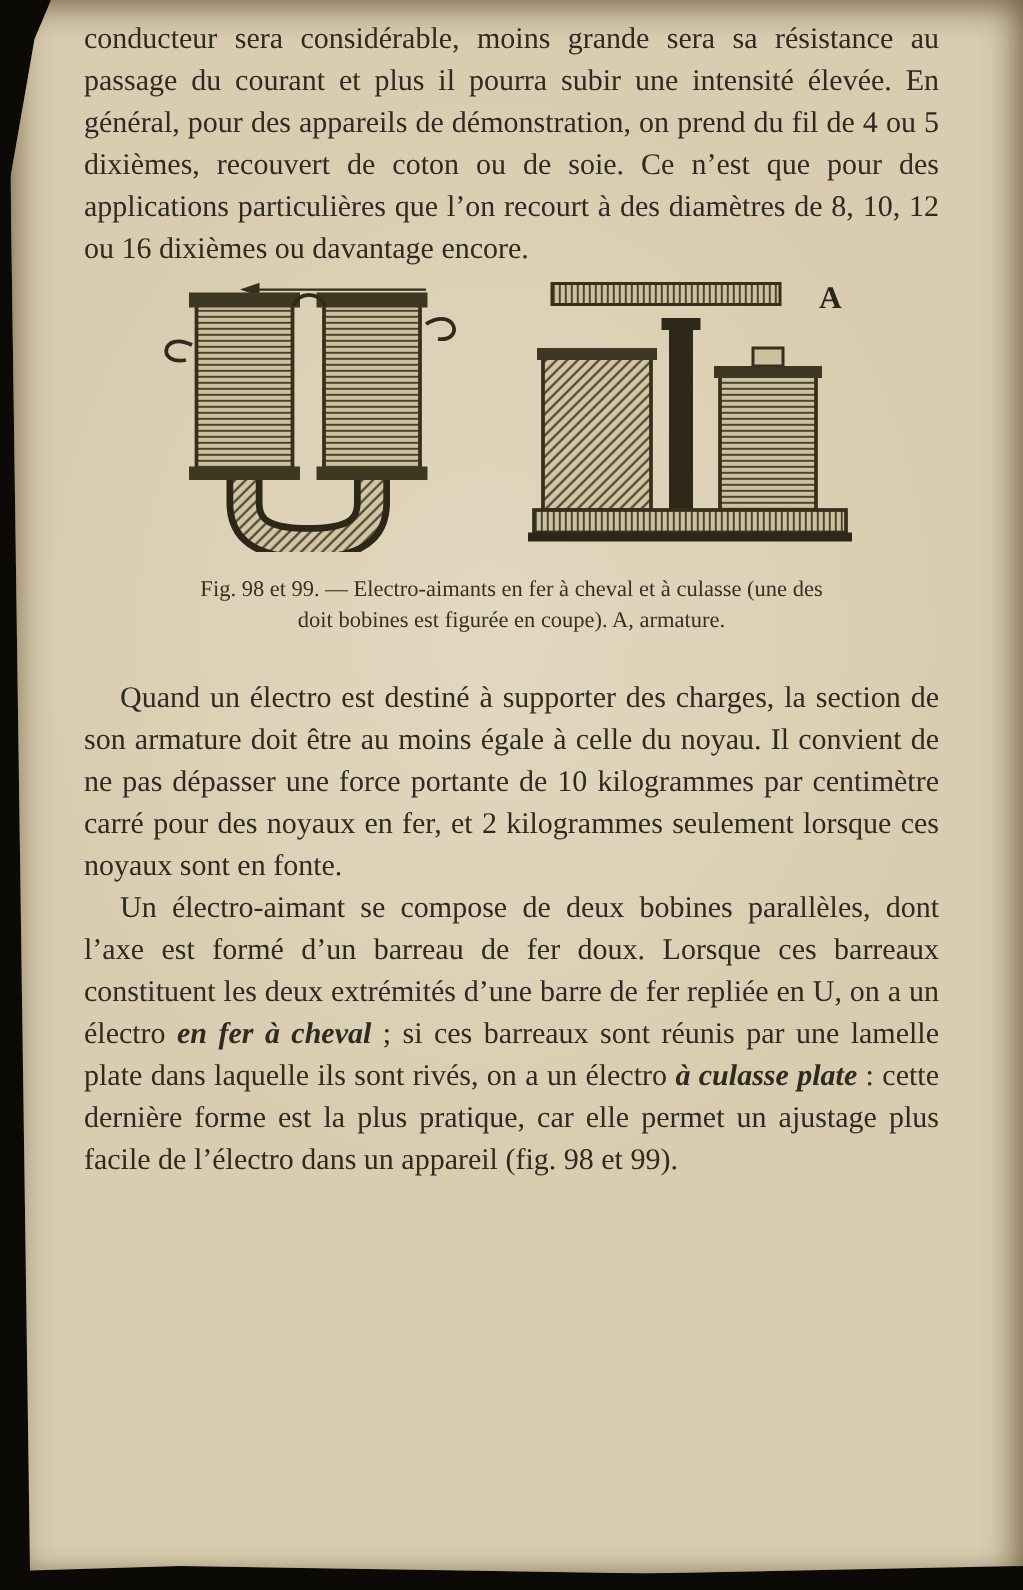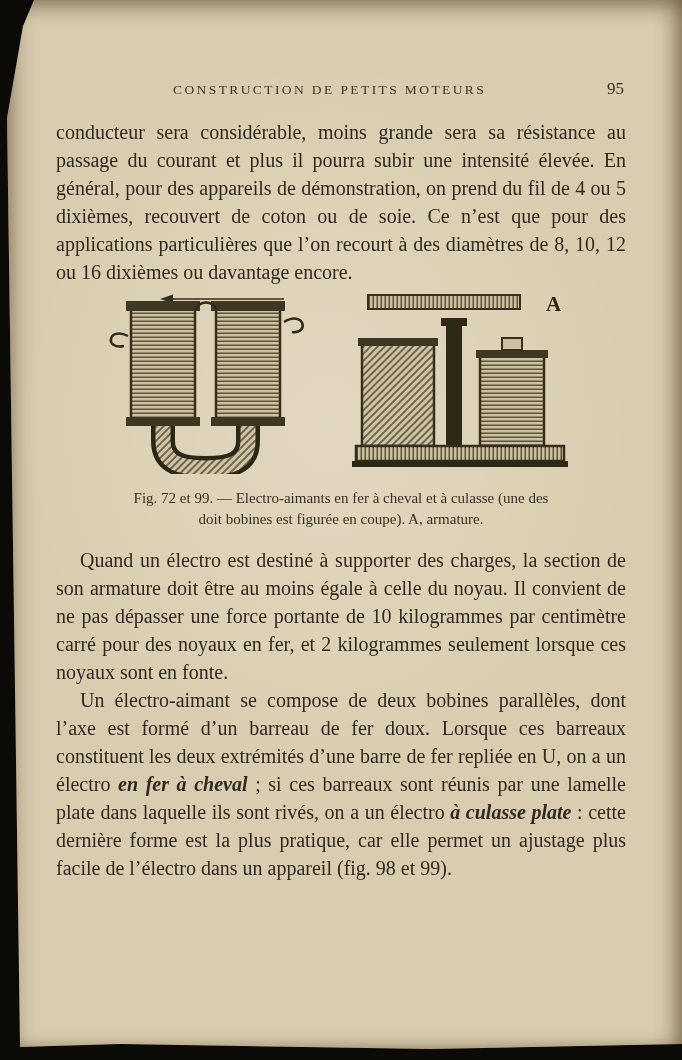--- a/index.html
+++ b/index.html
@@ -24,37 +24,33 @@
   .content{position:absolute;left:56px;top:0;width:570px;}
   .pagehead{position:relative;margin-top:82px;height:24px;color:#3a3526;}
   .running{
     position:absolute;left:48%;transform:translateX(-50%);
     font-size:13.5px;letter-spacing:2.4px;white-space:nowrap;
   }
   .pagenum{position:absolute;right:2px;top:-3px;font-size:17px;color:#332e20;}
   p.body{margin:0;font-size:20px;line-height:28px;text-align:justify;color:var(--ink);}
   p.first{margin-top:12px;}
   p.indent{text-indent:24px;}
-  p.p2{margin-top:16px;}
+  p.p2{margin-top:26px;}
   .fig{margin:6px 0 0 0;text-align:center;}
   .figure-art{display:inline-block;}
   .caption{display:block;margin-top:10px;font-size:15px;line-height:21px;color:#343022;text-align:center;}
   .capline{display:block;}
   em{font-style:italic;font-weight:bold;}
 </style>
 </head>
 <body>
 
 <div class="paper">
   <div class="content">
 
-    <div class="pagehead">
-      <span class="running">CONSTRUCTION DE PETITS MOTEURS</span>
-      <span class="pagenum">95</span>
-    </div>
 
     <p class="body first">conducteur sera considérable, moins grande sera sa résistance au passage du courant et plus il pourra subir une intensité élevée. En général, pour des appareils de démonstration, on prend du fil de 4 ou 5 dixièmes, recouvert de coton ou de soie. Ce n’est que pour des applications particulières que l’on recourt à des diamètres de 8, 10, 12 ou 16 dixièmes ou davantage encore.</p>
 
     <figure class="fig">
       <svg class="figure-art" width="570" height="182" viewBox="0 0 570 182" aria-hidden="true">
         <defs>
           <pattern id="pWind" width="4" height="4" patternUnits="userSpaceOnUse">
             <rect width="4" height="4" fill="#cdc09f"></rect>
             <line x1="0" y1="1.2" x2="4" y2="1.2" stroke="#49422e" stroke-width="1.3"></line>
           </pattern>
@@ -93,21 +89,21 @@
           <rect x="302" y="46" width="80" height="8" fill="#3e3823"></rect>
           <rect x="424" y="64" width="64" height="90" fill="url(#pWind)" stroke="#362f1c" stroke-width="2.5"></rect>
           <rect x="420" y="58" width="72" height="8" fill="#3e3823"></rect>
           <rect x="446" y="46" width="20" height="12" fill="#cdc09f" stroke="#362f1c" stroke-width="2"></rect>
           <rect x="300" y="154" width="208" height="15" fill="url(#pWindV)" stroke="#362f1c" stroke-width="2.5"></rect>
           <rect x="296" y="169" width="216" height="6" fill="#2c2716"></rect>
         </g>
       </svg>
 
       <figcaption class="caption">
-        <span class="capline">Fig. 72 et 99. — Electro-aimants en fer à cheval et à culasse (une des</span>
+        <span class="capline">Fig. 98 et 99. — Electro-aimants en fer à cheval et à culasse (une des</span>
         <span class="capline">doit bobines est figurée en coupe). A, armature.</span>
       </figcaption>
     </figure>
 
     <p class="body indent p2">Quand un électro est destiné à supporter des charges, la section de son armature doit être au moins égale à celle du noyau. Il convient de ne pas dépasser une force portante de 10 kilogrammes par centimètre carré pour des noyaux en fer, et 2 kilogrammes seulement lorsque ces noyaux sont en fonte.</p>
 
     <p class="body indent"><span>Un électro-aimant se compose de deux bobines parallèles, dont l’axe est formé d’un barreau de fer doux. Lorsque ces barreaux constituent les deux extrémités d’une barre de fer repliée en U, on a un électro </span><em>en fer à cheval</em><span> ; si ces barreaux sont réunis par une lamelle plate dans laquelle ils sont rivés, on a un électro </span><em>à culasse plate</em><span> : cette dernière forme est la plus pratique, car elle permet un ajustage plus facile de l’électro dans un appareil (fig. 98 et 99).</span></p>
 
   </div>
 </div>

